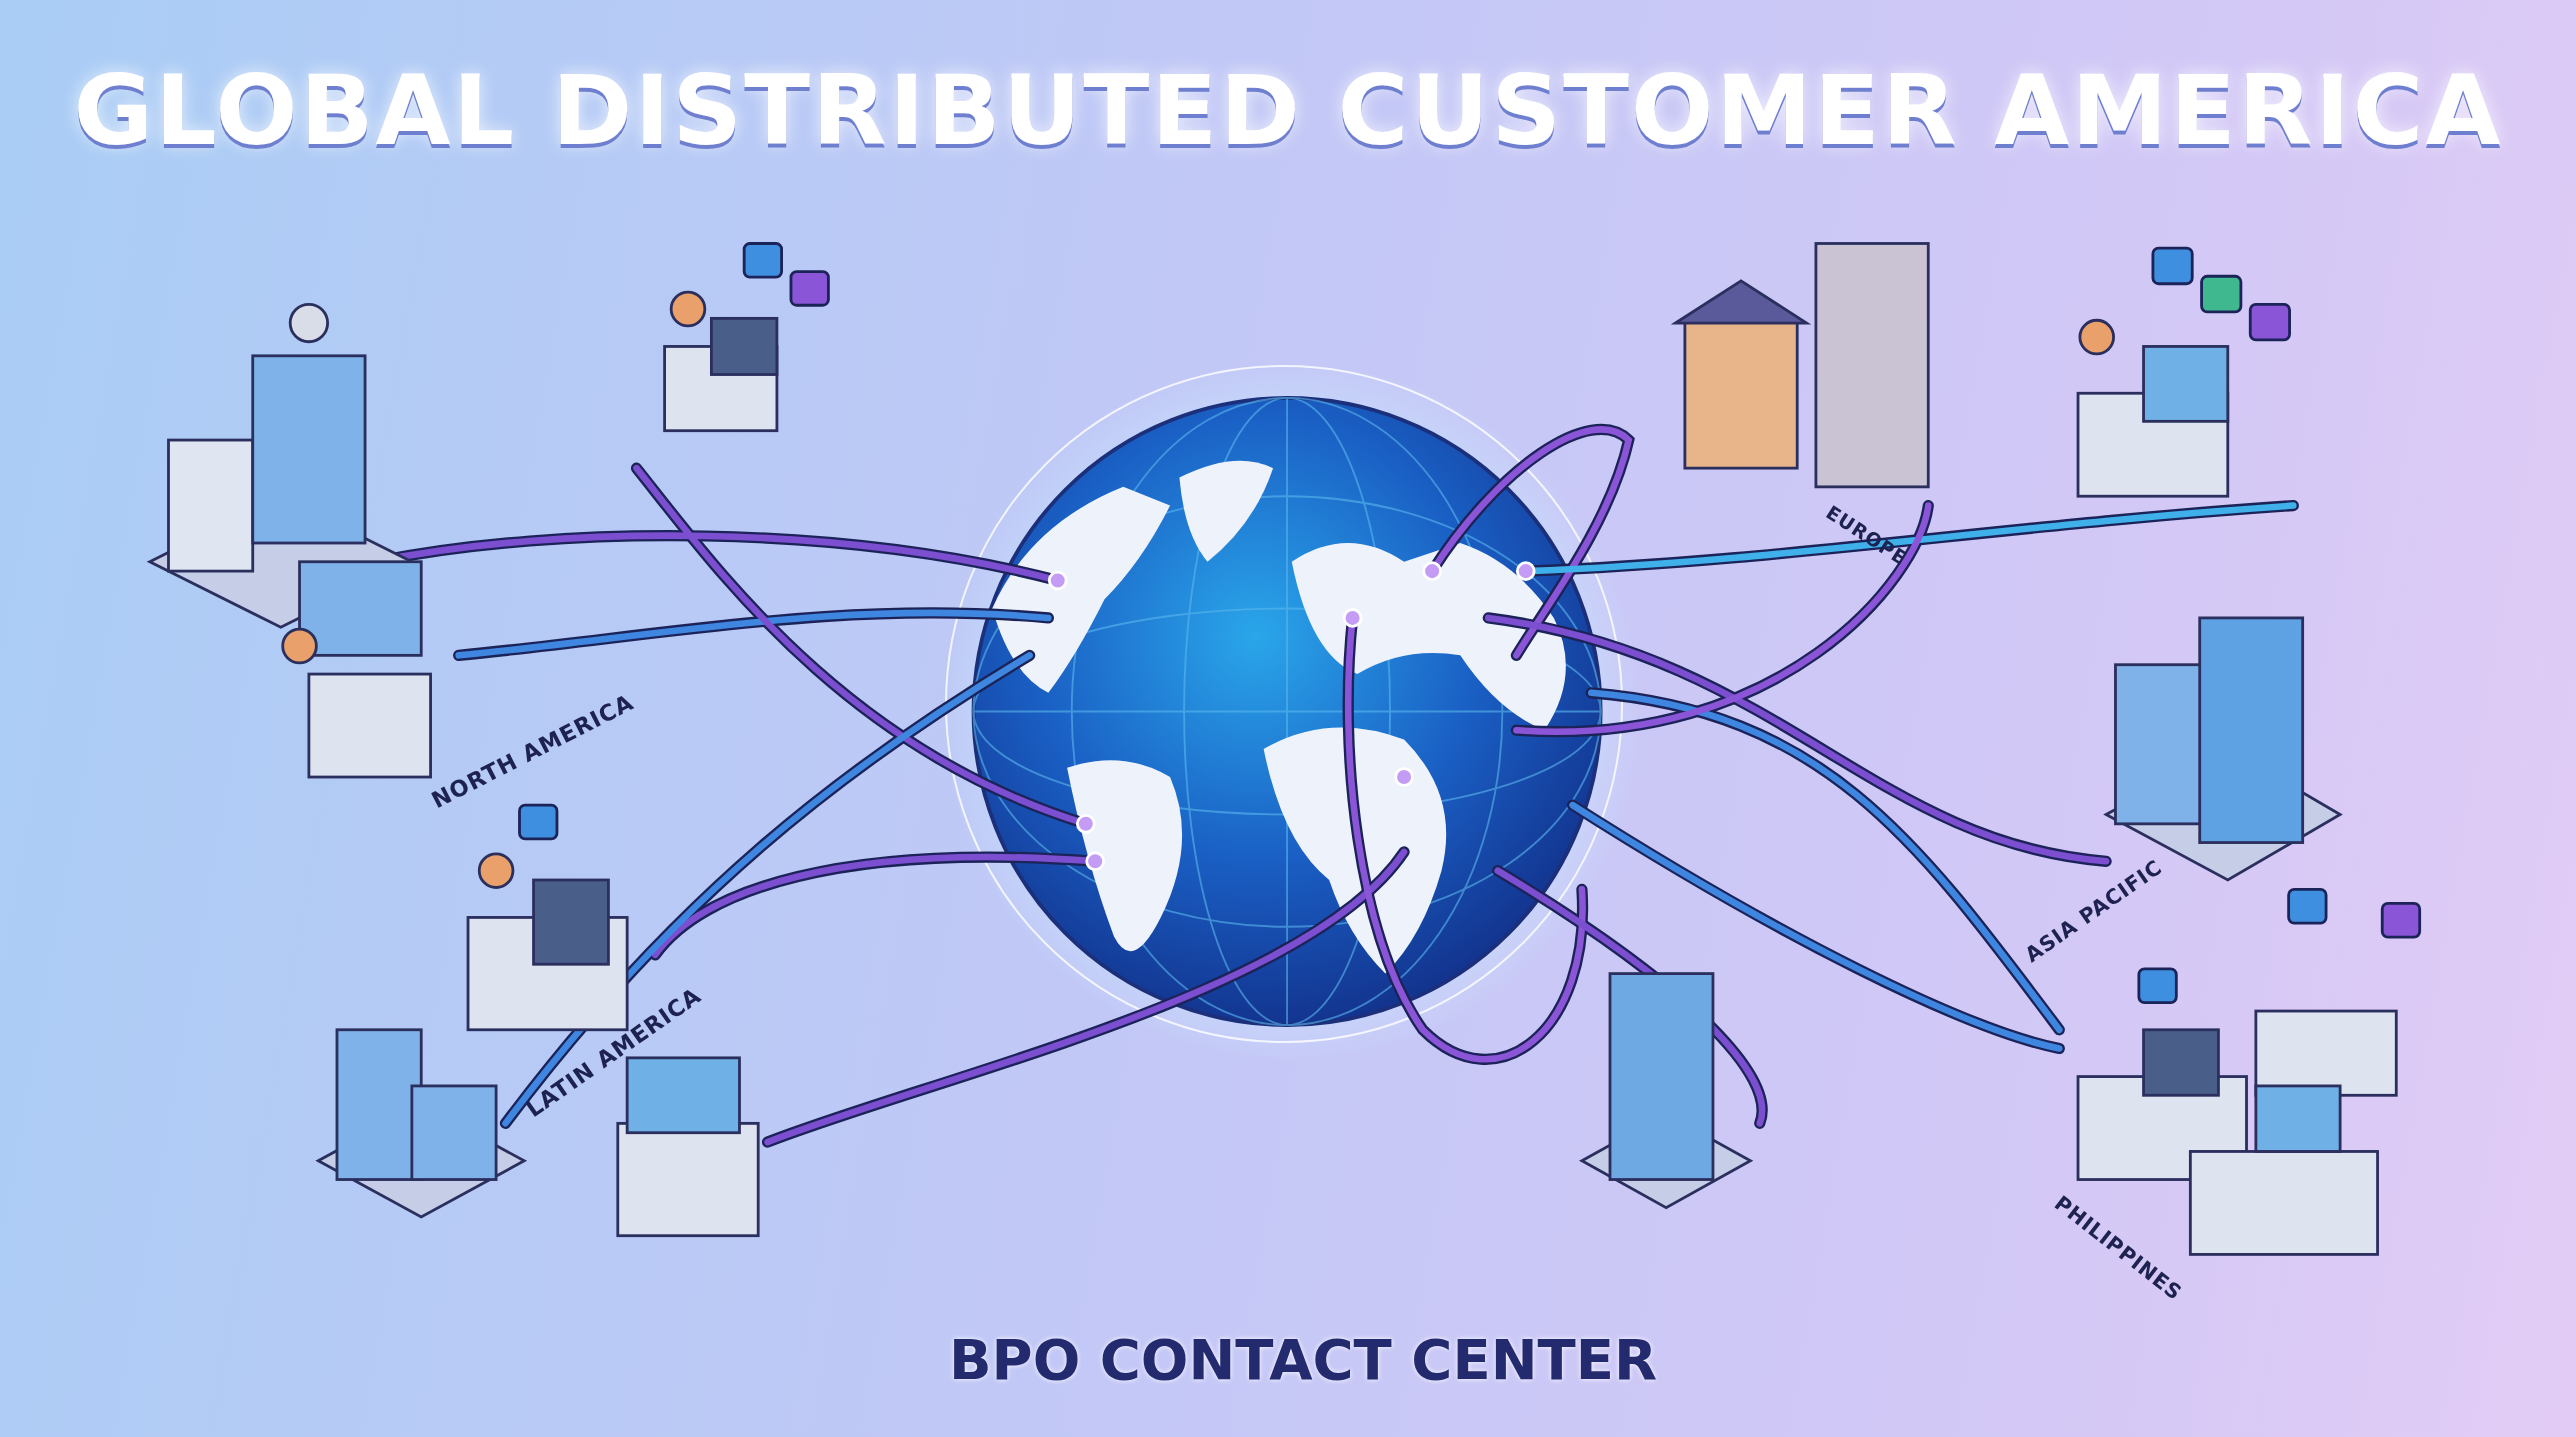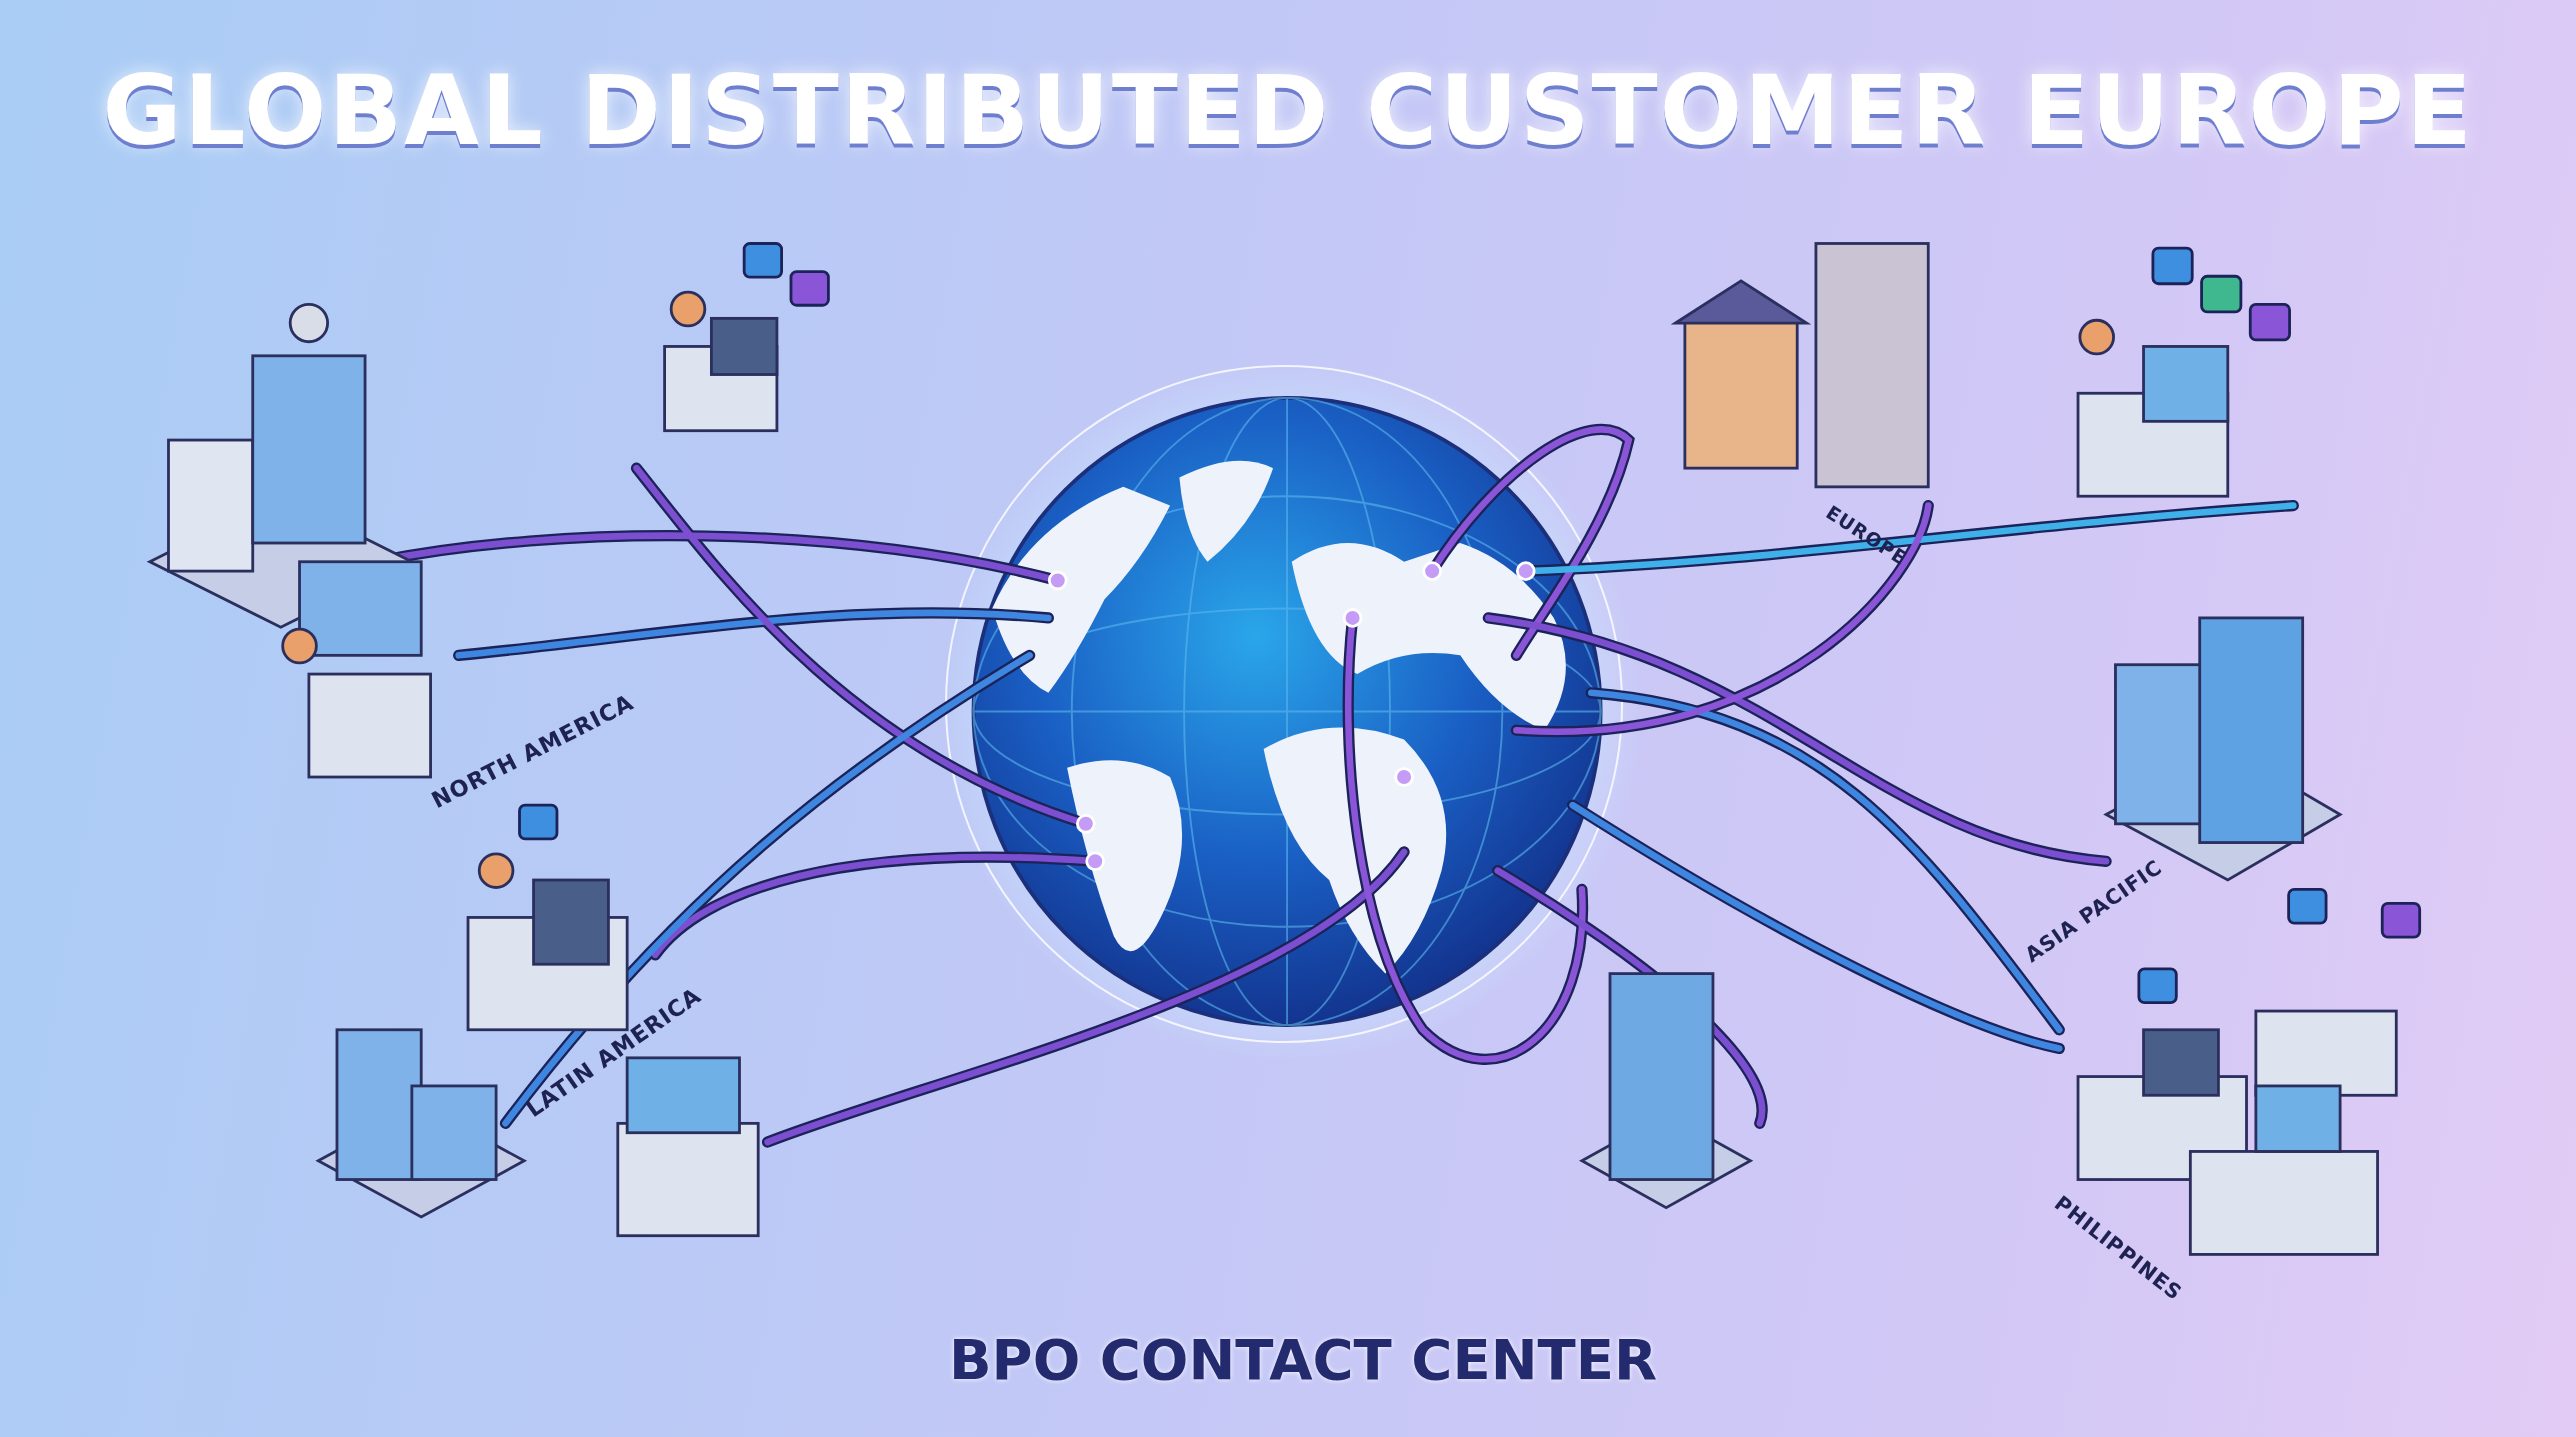--- a/index.html
+++ b/index.html
@@ -14,21 +14,21 @@
     text-shadow:0 0 5.6px #fff;}
   .glow{position:absolute;left:945px;top:365px;width:693px;height:693px;border-radius:50%;
     background:radial-gradient(circle,rgba(255,255,255,.9) 40%,rgba(200,230,255,.5) 60%,rgba(255,255,255,0) 72%);}
   .ring{position:absolute;left:945px;top:365px;width:674px;height:674px;border-radius:50%;border:2.8px solid rgba(255,255,255,.8);}
   svg.main{position:absolute;left:0;top:0;}
   .region{position:absolute;font-family:"DejaVu Sans",sans-serif;font-weight:bold;font-size:22.5px;color:#1e2250;letter-spacing:0.9px;white-space:nowrap;}
 </style>
 </head>
 <body>
 
-<div class="title">GLOBAL DISTRIBUTED CUSTOMER EUROPE</div>
+<div class="title">GLOBAL DISTRIBUTED CUSTOMER AMERICA</div>
 
 <div class="glow"></div>
 <div class="ring"></div>
 
 <svg class="main" width="2576" height="1438" viewBox="0 0 2752 1536">
   <defs>
     <radialGradient id="ocean" cx="45%" cy="38%" r="65%">
       <stop offset="0" stop-color="#2aa6ea"></stop>
       <stop offset="0.55" stop-color="#1a5fc4"></stop>
       <stop offset="1" stop-color="#12308a"></stop>

